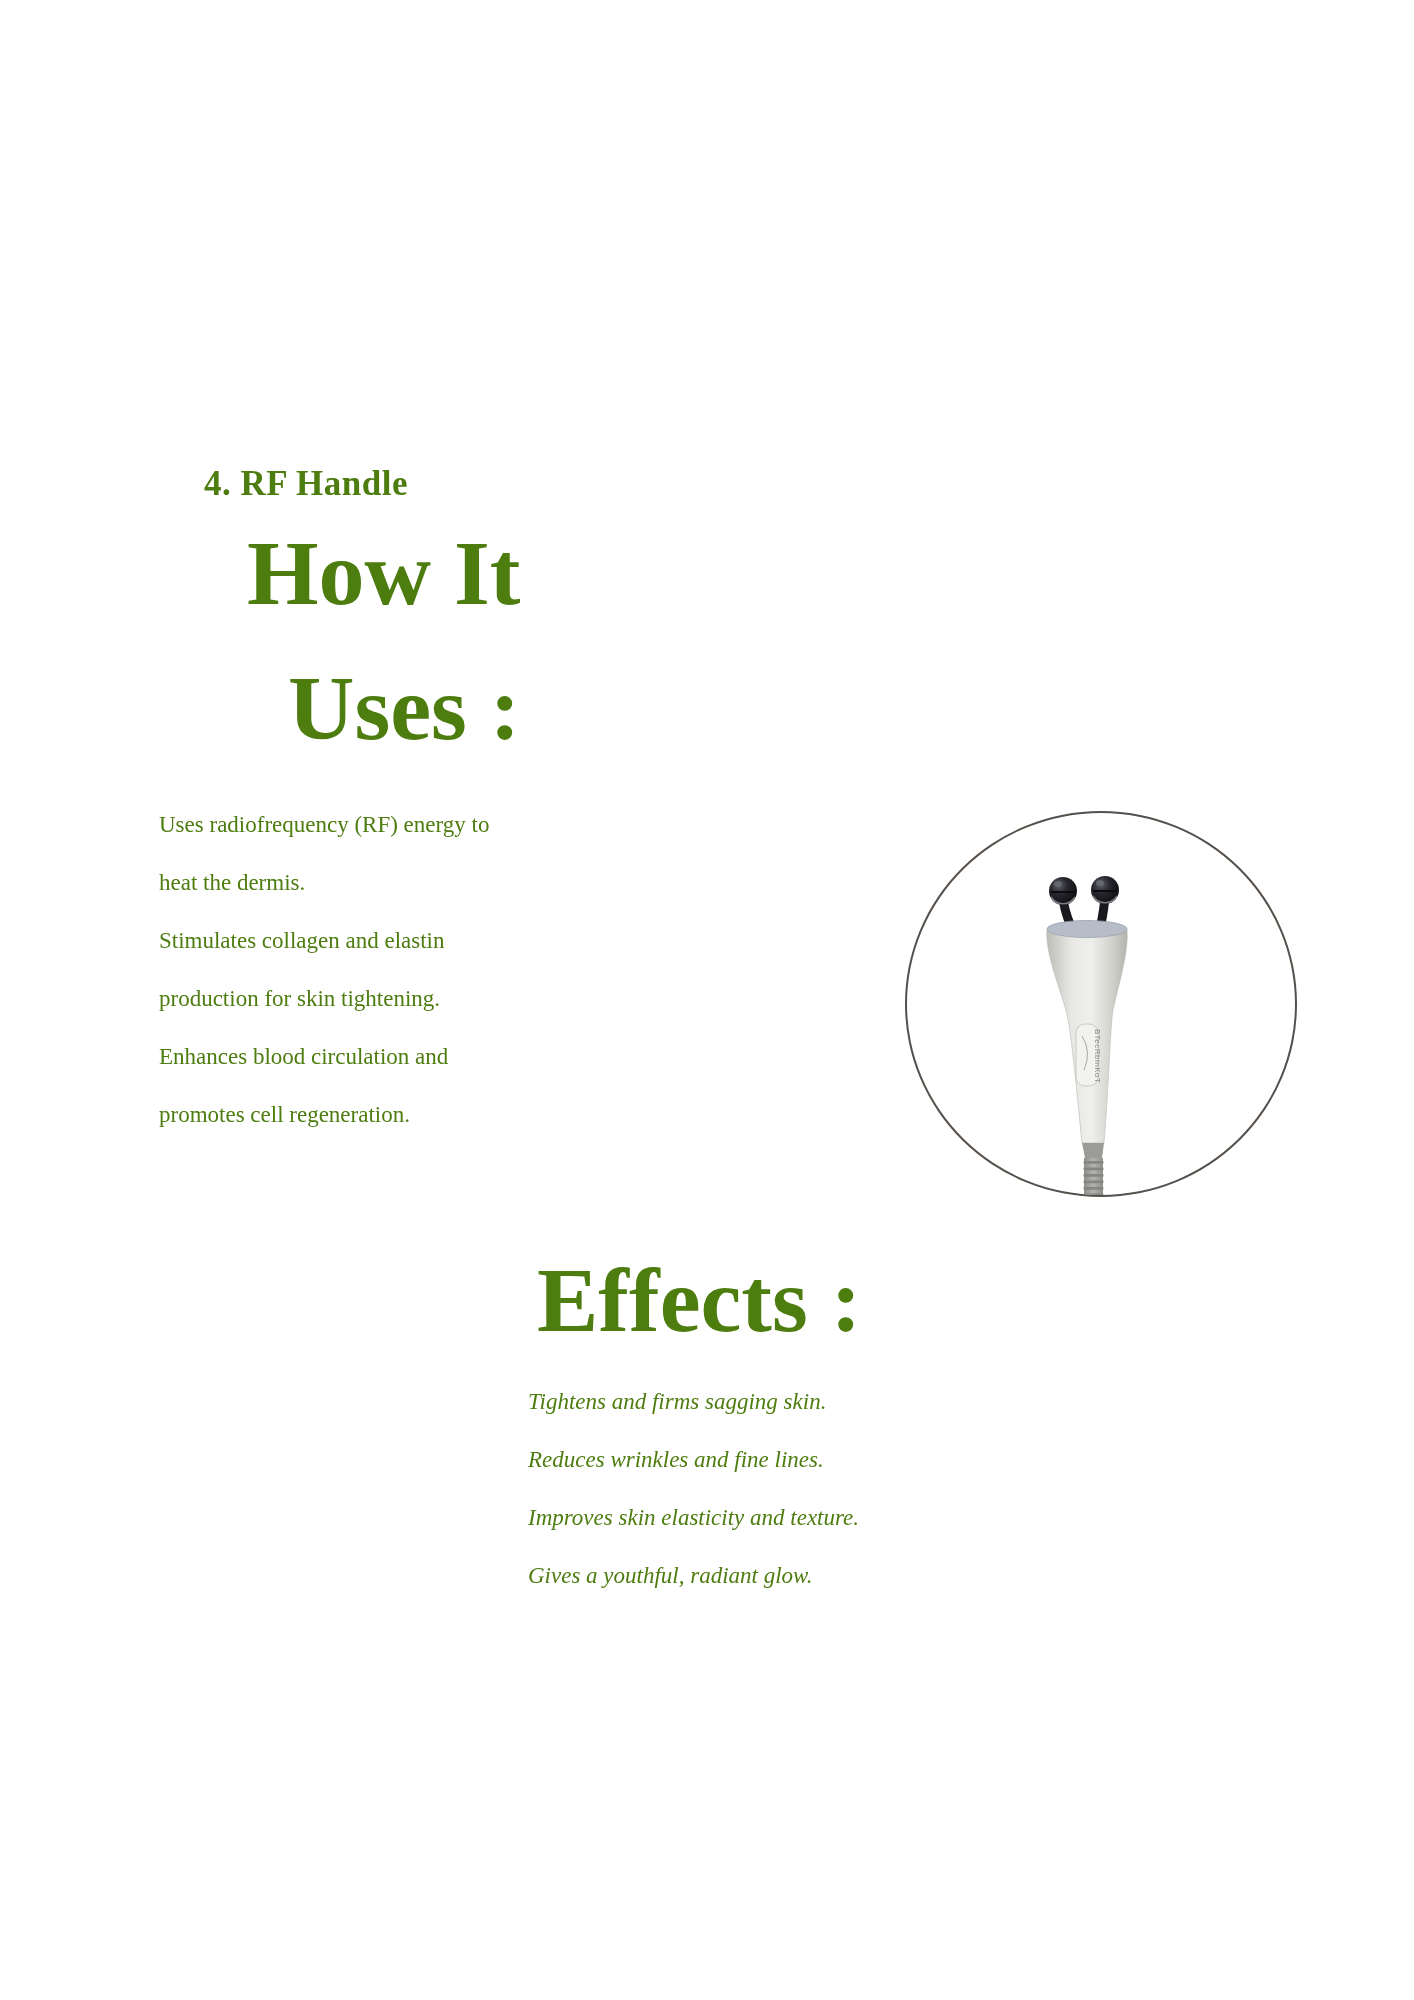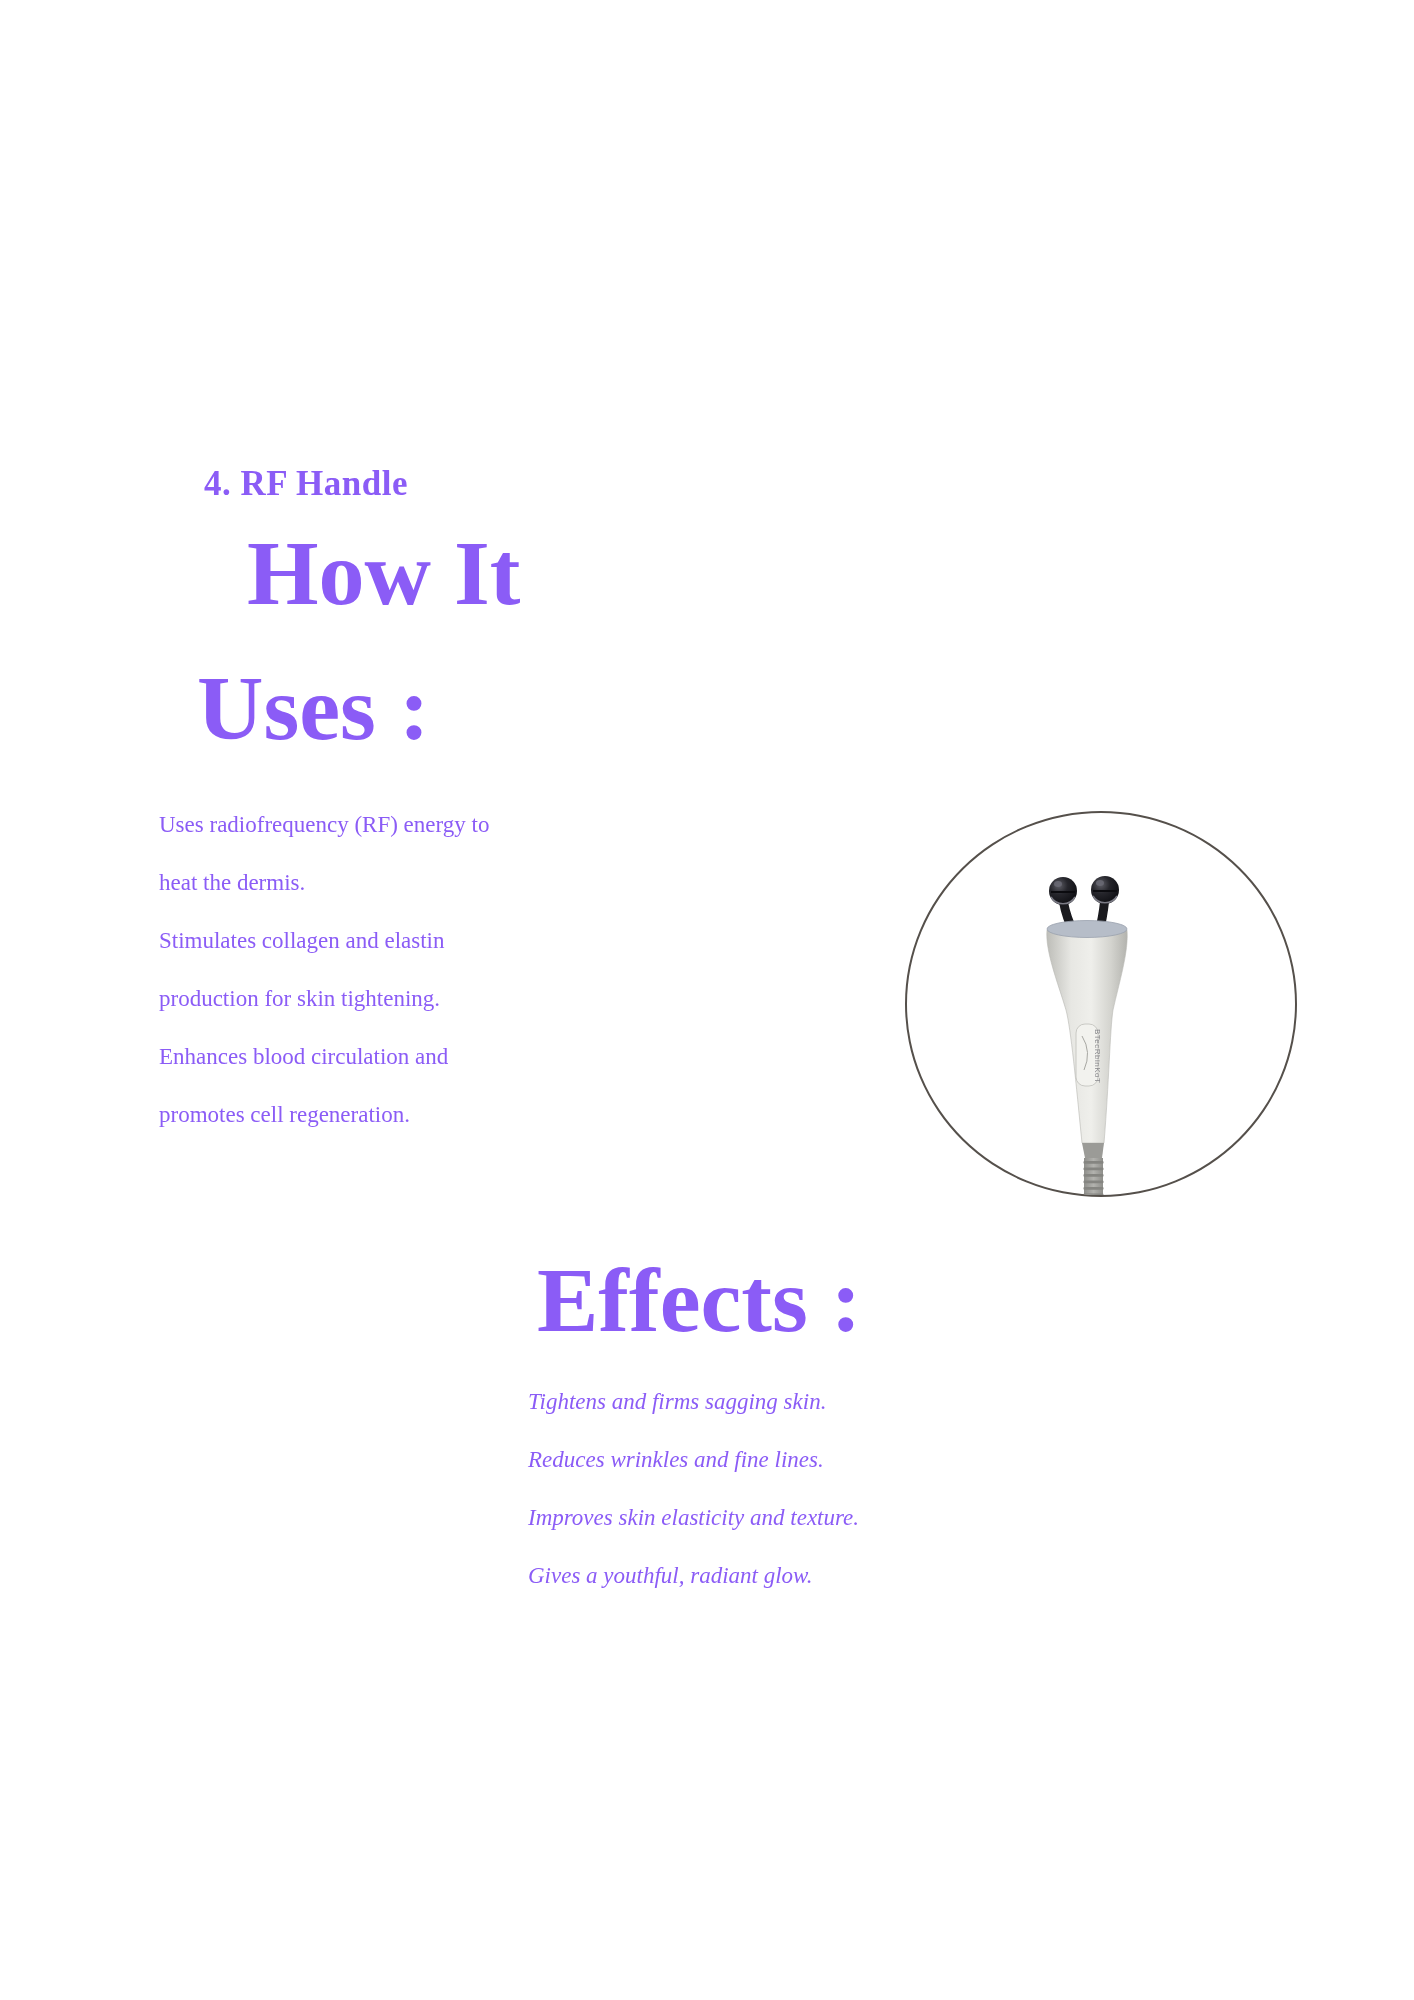--- a/index.html
+++ b/index.html
@@ -2,40 +2,40 @@
 <html><head>
 <meta charset="utf-8">
 <style>
   html, body { margin: 0; padding: 0; background: #ffffff; }
   .page {
     position: relative;
     width: 1414px;
     height: 1696px;
     background: #ffffff;
     font-family: "Liberation Serif", "DejaVu Serif", serif;
-    color: #8b5cf6;
+    color: #4d7c0f;
     overflow: hidden;
   }
   .section-label {
     position: absolute;
     left: 204px;
     top: 464px;
     font-size: 35px;
     font-weight: 700;
     letter-spacing: 0.5px;
     white-space: nowrap;
   }
   .big-heading {
     position: absolute;
     font-size: 92px;
     font-weight: 700;
     line-height: 135px;
     white-space: nowrap;
   }
-  #howitworks { left: 197px; top: 506px; }
+  #howitworks { left: 197px; top: 506px; text-align: right; }
   #howitworks .l1 { display: block; padding-left: 50px; }
   #howitworks .l2 { display: block; }
   #effects-heading { left: 537px; top: 1233px; text-align: right; }
   .body-text {
     position: absolute;
     font-size: 23px;
     line-height: 58px;
     white-space: pre-line;
   }
   #how-body { left: 159px; top: 796px; width: 700px; }

